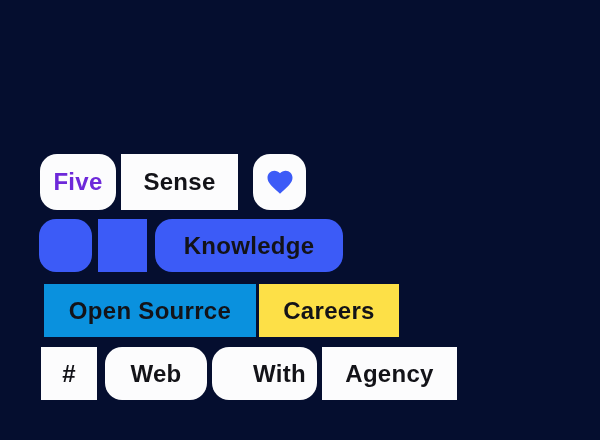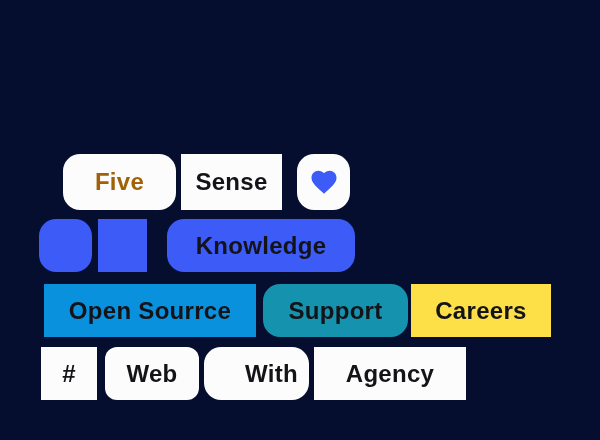--- a/index.html
+++ b/index.html
@@ -34,39 +34,38 @@
     display: flex;
     align-items: center;
     justify-content: center;
   }
 </style>
 </head>
 <body style="background: rgb(5, 14, 47);">
 
 <div id="stage">
     <div class="row" style="top: 154px; left: 40px; height: 56px;">
-      <div class="chip rounded" style="width: 113px; background: rgb(252, 252, 253); color: #a16207; margin-left: 23px;">Five</div>
-      <div class="chip square" style="width: 101px; background: rgb(252, 252, 253); margin-left: 5px; color: rgb(19, 19, 24);">Sense</div>
+      <div class="chip rounded" style="width: 76px; background: rgb(252, 252, 253); color: #6d28d9;">Five</div>
+      <div class="chip square" style="width: 117px; background: rgb(252, 252, 253); margin-left: 5px; color: rgb(19, 19, 24);">Sense</div>
       <div class="chip rounded" style="width: 53px; background: rgb(252, 252, 253); margin-left: 15px;">
         <span class="icon-wrap">
           <svg width="30" height="30" viewBox="0 0 24 24">
             <path d="M12 21.35l-1.45-1.32C5.4 15.36 2 12.28 2 8.5 2 5.42 4.42 3 7.5 3c1.74 0 3.41.81 4.5 2.09C13.09 3.81 14.76 3 16.5 3 19.58 3 22 5.42 22 8.5c0 3.78-3.4 6.86-8.55 11.54L12 21.35z" fill="#3c5bf7"></path>
           </svg>
         </span>
       </div>
     </div>
     <div class="row" style="top: 219px; left: 39px; height: 53px;">
       <div class="chip rounded" style="width: 53px; background: rgb(60, 91, 247);"></div>
       <div class="chip square" style="width: 49px; background: rgb(60, 91, 247); margin-left: 6px;"></div>
-      <div class="chip rounded" style="width: 188px; background: rgb(60, 91, 247); margin-left: 20px; color: rgb(19, 19, 24);">Knowledge</div>
+      <div class="chip rounded" style="width: 188px; background: rgb(60, 91, 247); margin-left: 8px; color: rgb(19, 19, 24);">Knowledge</div>
     </div>
     <div class="row" style="top: 284px; left: 38px; height: 53px; margin-left: 6px;">
       <div class="chip square" style="width: 212px; background: rgb(10, 145, 222); color: rgb(19, 19, 24);">Open Sourrce</div>
-      <div class="chip rounded" style="width: 145px; background: rgb(20, 146, 174); margin-left: 7px; color: rgb(19, 19, 24);">Support</div>
       <div class="chip square" style="width: 140px; background: #fde047; margin-left: 3px; color: rgb(19, 19, 24);">Careers</div>
     </div>
     <div class="row" style="top: 347px; left: 41px; height: 53px;">
       <div class="chip square" style="width: 56px; background: rgb(252, 252, 253); color: rgb(19, 19, 24);">#</div>
-      <div class="chip rounded" style="width: 94px; background: rgb(252, 252, 253); margin-left: 8px; color: rgb(19, 19, 24); border-radius: 12px;">Web</div>
+      <div class="chip rounded" style="width: 102px; background: rgb(252, 252, 253); margin-left: 8px; color: rgb(19, 19, 24);">Web</div>
       <div class="chip rounded" style="width: 105px; background: rgb(252, 252, 253); margin-left: 5px; color: rgb(19, 19, 24); padding-left: 30px;">With</div>
-      <div class="chip square" style="width: 152px; background: rgb(252, 252, 253); margin-left: 5px; color: rgb(19, 19, 24); text-align: center;">Agency</div>
+      <div class="chip square" style="width: 135px; background: rgb(252, 252, 253); margin-left: 5px; color: rgb(19, 19, 24); text-align: center;">Agency</div>
     </div>
   </div>
 
 </body></html>

